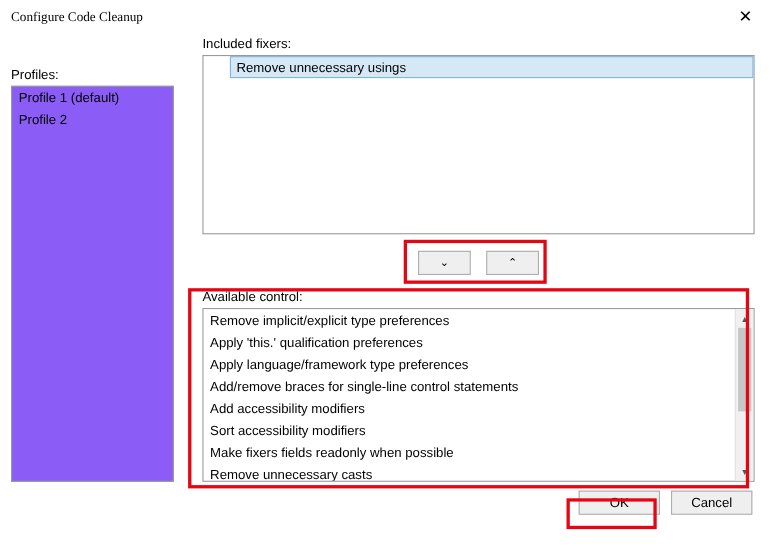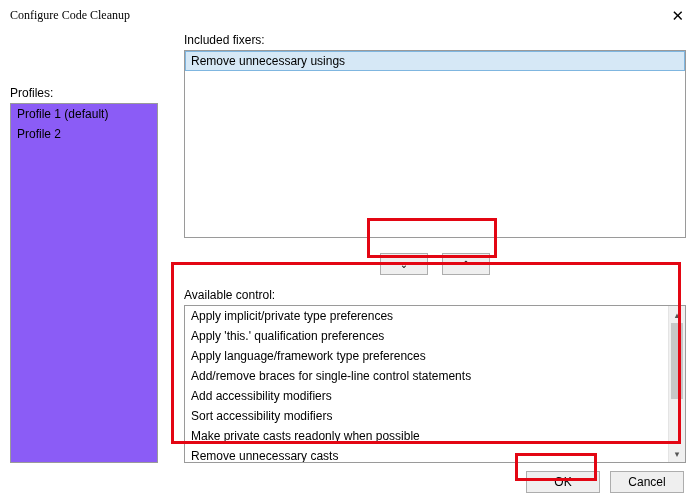--- a/index.html
+++ b/index.html
@@ -49,22 +49,23 @@
     cursor: default;
   }
   .right-col {
     flex: 1;
     display: flex;
     flex-direction: column;
     position: relative;
   }
   .included-list {
     border: 1px solid #9a9a9a;
-    height: 188px;
+    height: 163px;
     background: #fff;
+    padding-left: 24px;
   }
   .fixer-item {
     padding: 3px 6px;
     cursor: default;
   }
   .fixer-item.selected {
     background: #d6e8f6;
     border: 1px solid #7fb6e0;
     padding: 2px 5px;
   }
@@ -186,27 +187,27 @@
       </div>
       <div class="arrow-btn">
         <span>⌃</span>
       </div>
     </div>
 
     <div class="available-block">
       <div class="available-header">Available control:</div>
       <div class="available-list">
         <div class="available-items">
-          <div class="fixer-item">Apply implicit/private type preferences</div>
+          <div class="fixer-item">Remove implicit/explicit type preferences</div>
           <div class="fixer-item">Apply 'this.' qualification preferences</div>
           <div class="fixer-item">Apply language/framework type preferences</div>
           <div class="fixer-item">Add/remove braces for single-line control statements</div>
           <div class="fixer-item">Add accessibility modifiers</div>
           <div class="fixer-item">Sort accessibility modifiers</div>
-          <div class="fixer-item">Make private casts readonly when possible</div>
+          <div class="fixer-item">Make fixers fields readonly when possible</div>
           <div class="fixer-item">Remove unnecessary casts</div>
         </div>
         <div class="scrollbar">
           <div class="scroll-arrow">▴</div>
           <div class="scroll-thumb"></div>
           <div class="scroll-arrow" style="position:absolute;bottom:0;left:0;right:0">▾</div>
         </div>
       </div>
     </div>
 

